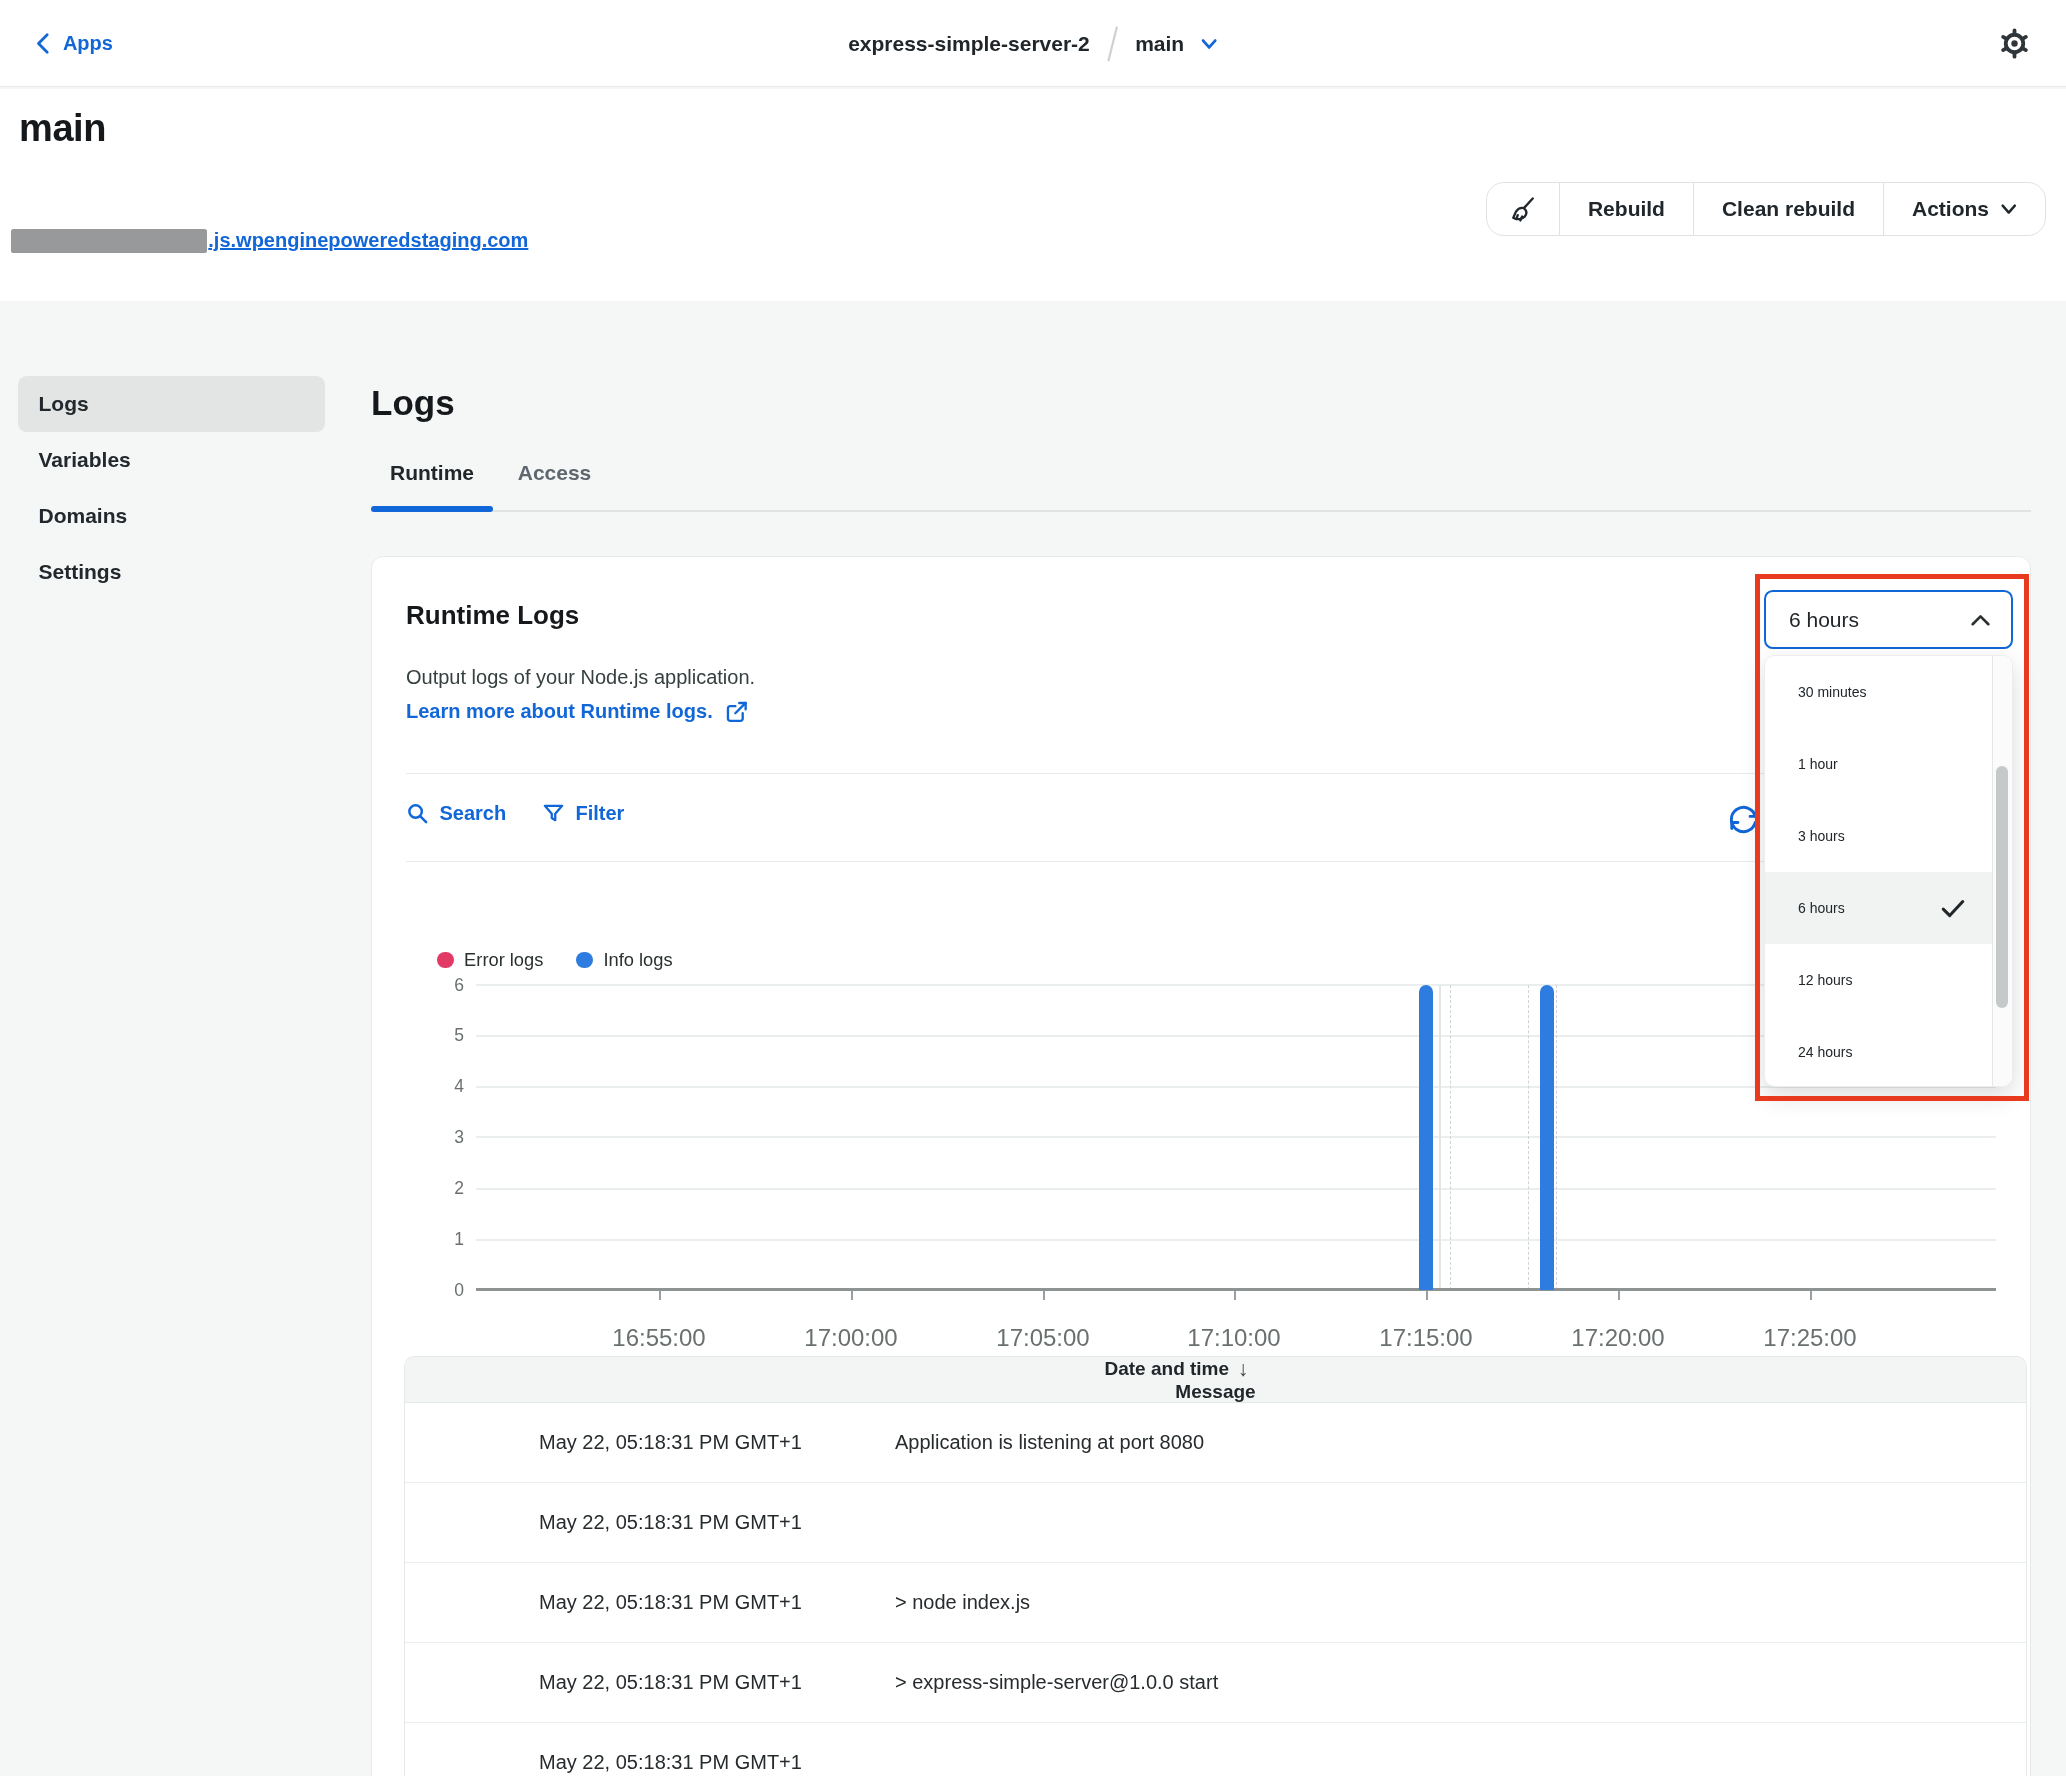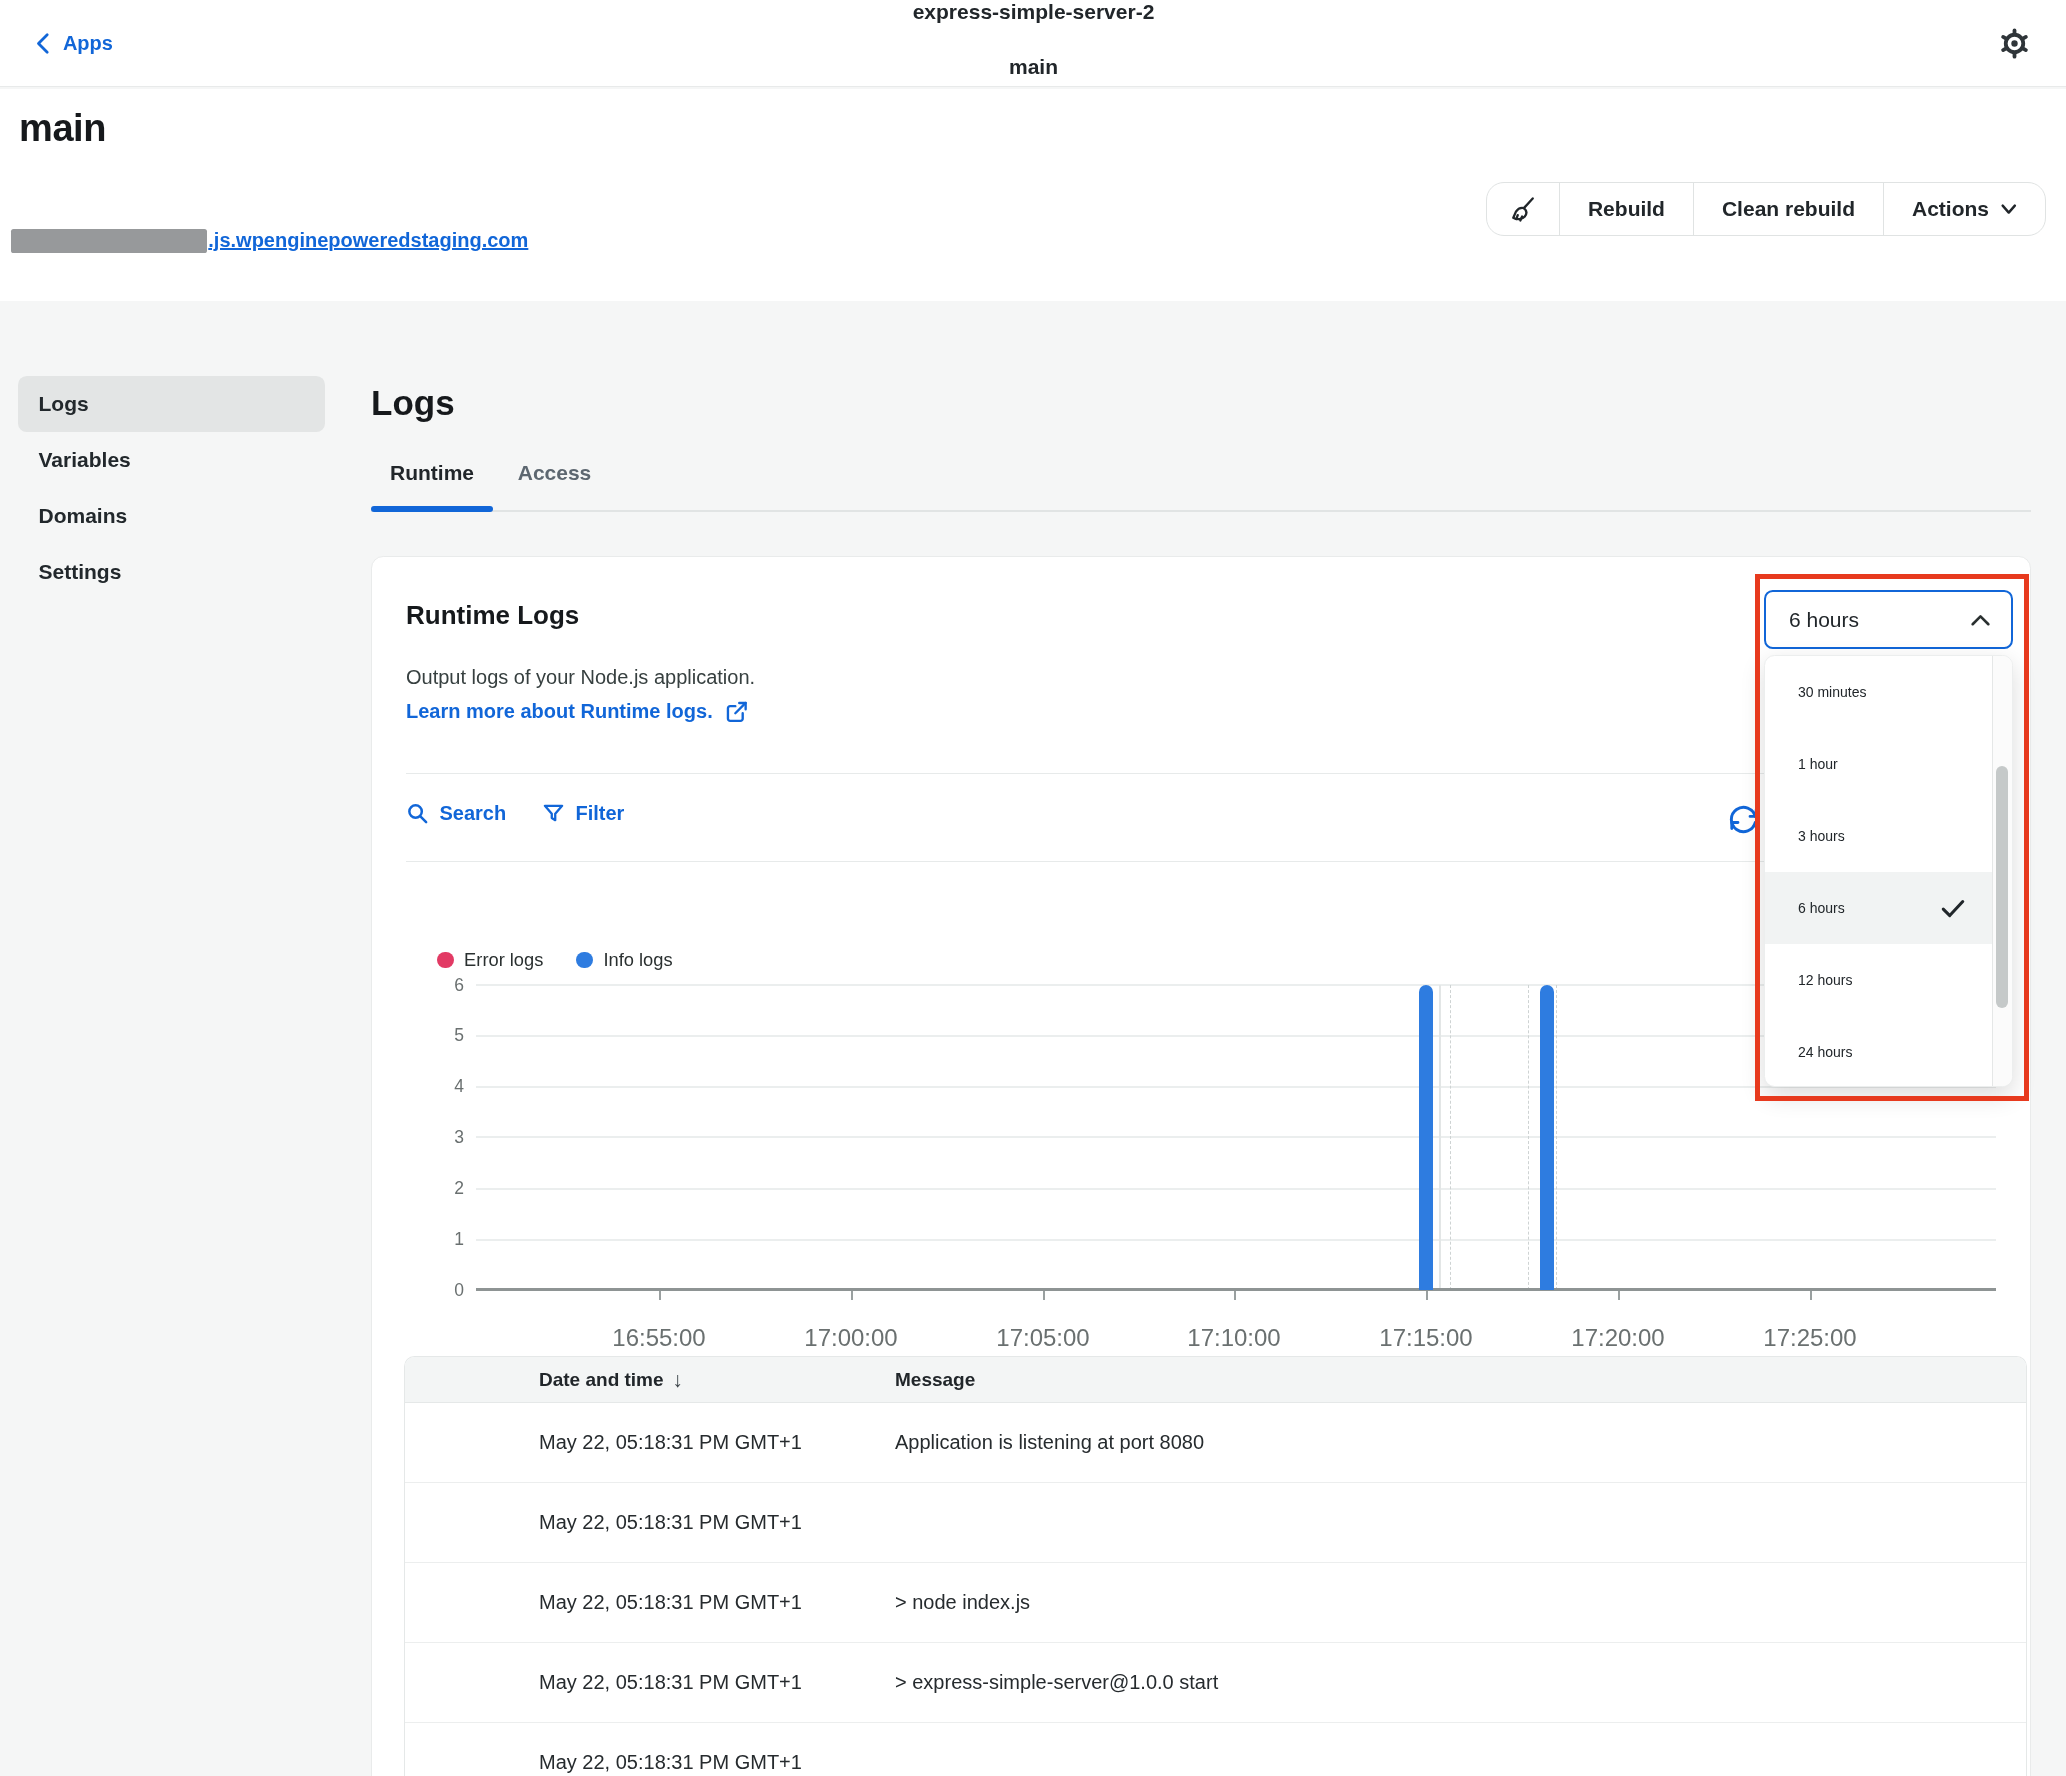--- a/index.html
+++ b/index.html
@@ -3,21 +3,21 @@
 <meta charset="utf-8">
 <style>
   * { margin:0; padding:0; box-sizing:border-box; }
   html,body { width:2067px; height:1777px; overflow:hidden; }
   body { font-family:"Liberation Sans","DejaVu Sans",sans-serif; background:#f5f6f6; color:#21262a; }
   .page { position:relative; width:2067px; height:1777px; }
 
   
   .topbar { position:absolute; left:0; top:0; width:2067px; height:87px; background:#fff; border-bottom:1.7px solid #e8eaea; z-index:5; }
   .apps-link { position:absolute; left:35px; top:0; height:87px; display:flex; align-items:center; gap:12.2px; color:#1166d8; font-size:20px; font-weight:700; cursor:pointer; }
-  .breadcrumb { position:absolute; left:50%; top:0; transform:translateX(-50%); height:87px; display:flex; align-items:center; gap:15.7px;flex-direction:column; }
+  .breadcrumb { position:absolute; left:50%; top:0; transform:translateX(-50%); height:87px; display:flex; align-items:center; gap:15.7px; }
   .crumb { font-size:21px; font-weight:600; color:#21262a; }
   .gear-btn { position:absolute; right:35px; top:26px; width:35px; height:35px; cursor:pointer; }
 
   
   .hero { position:absolute; left:0; top:89px; width:2067px; height:212px; background:#fff; }
   .hero-title { position:absolute; left:19px; top:17.5px; font-size:38px; font-weight:700; color:#16191c; letter-spacing:-0.4px; }
   .hero-url { position:absolute; left:11.4px; top:140px; font-size:20px; font-weight:600; color:#1166d8; text-decoration:underline; display:flex; align-items:center; }
   .redaction { display:inline-block; width:196px; height:23.6px; background:#97999b; border-radius:2.6px; margin-right:0.9px; }
   .btn-group { position:absolute; right:21px; top:93px; height:54px; display:flex; align-items:stretch; background:#fff; border:1.7px solid #e0e3e3; border-radius:18px; overflow:hidden; }
   .btn-cell { display:flex; align-items:center; justify-content:center; padding:0 28px; font-size:21px; font-weight:600; color:#21262a; cursor:pointer; border-right:1.7px solid #e0e3e3; gap:10.5px; }
@@ -59,21 +59,21 @@
   .baseline { position:absolute; left:476px; top:1288px; width:1520px; height:2.6px; background:#8e9494; z-index:3; }
   .ylabel { position:absolute; left:384px; width:80px; text-align:right; font-size:17.5px; color:#6a7070; line-height:21px; z-index:2; }
   .xlabel { position:absolute; top:1303px; transform:translateX(-50%); font-size:24px; color:#6a7070; z-index:2;margin-top:21px; }
   .xtick { position:absolute; top:1291px; width:1.7px; height:8.7px; background:#9aa0a0; z-index:3; }
   .vline-solid { position:absolute; top:985px; height:305px; width:1.7px; background:#e3e6e6; z-index:2; }
   .vline-dashed { position:absolute; top:985px; height:305px; width:0; border-left:1.7px dashed #ced3d3; z-index:2; }
   .bar { position:absolute; width:14px; border-radius:7px 7px 0 0; z-index:4; }
 
   
   .log-table { position:absolute; left:404px; top:1356px; width:1623px; border:0.9px solid #e5e8e8; border-bottom:none; border-radius:10.5px 10.5px 0 0; overflow:hidden; background:#fff; z-index:2; }
-  .t-header { display:flex; align-items:center; height:46px; background:#f3f5f5; border-bottom:0.9px solid #e5e8e8; font-size:19px; font-weight:700; color:#21262a; }
+  .t-header { display:flex; align-items:center; height:46px; background:#f3f5f5; border-bottom:0.9px solid #e5e8e8; font-size:19px; font-weight:700; color:#21262a;flex-direction:column; }
   .t-row { display:flex; align-items:center; height:80px; border-bottom:0.9px solid #eceeee; font-size:20px; color:#262b2e; background:#fff; }
   .col-time { margin-left:134px; width:356px; display:flex; align-items:center; gap:8.7px; }
   .col-msg { flex:1; }
   .sort-arrow { font-size:21px; font-weight:400; color:#3a4247; }
 
   
   .dd-trigger { position:absolute; left:1764px; top:590px; width:249px; height:59px; background:#fff; border:2.6px solid #1166d8; border-radius:8.7px; display:flex; align-items:center; justify-content:space-between; padding:0 19px 0 23px; font-size:21px; color:#21262a; z-index:40; cursor:pointer; }
   .dd-menu { position:absolute; left:1764px; top:655px; width:249px; height:432px; background:#fff; border:0.9px solid #eceeee; border-radius:10.5px; box-shadow:0 8.7px 24.5px rgba(0,0,0,0.14); overflow:hidden; z-index:40; }
   .dd-item { position:relative; height:72px; display:flex; align-items:center; padding-left:33px; font-size:14px; color:#21262a; cursor:pointer; width:229px; }
   .dd-item.selected { background:#f1f3f3; }

